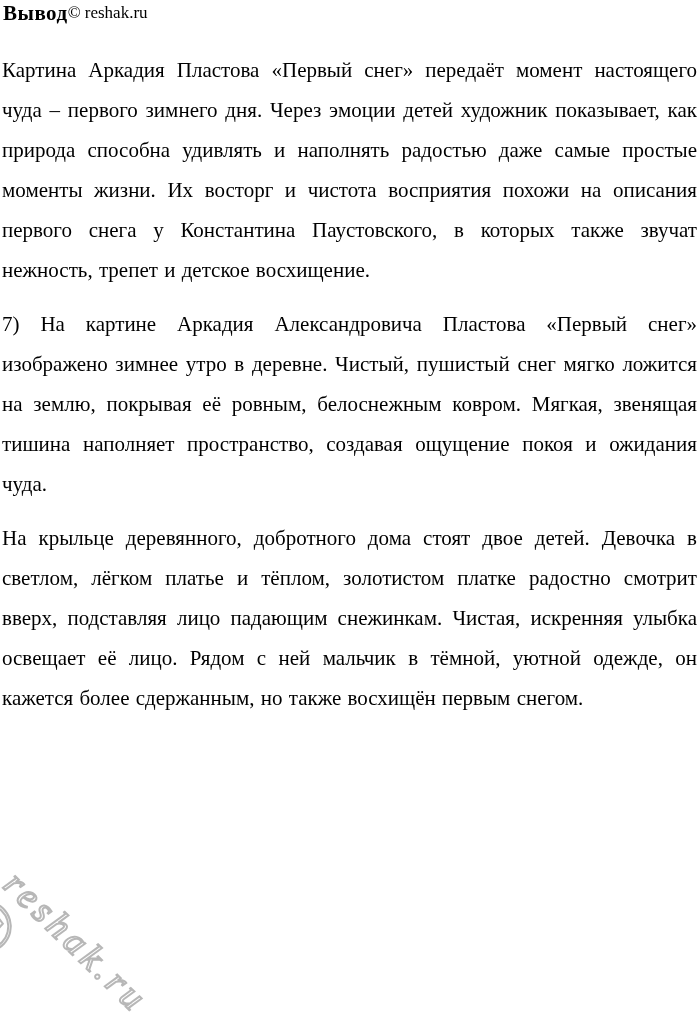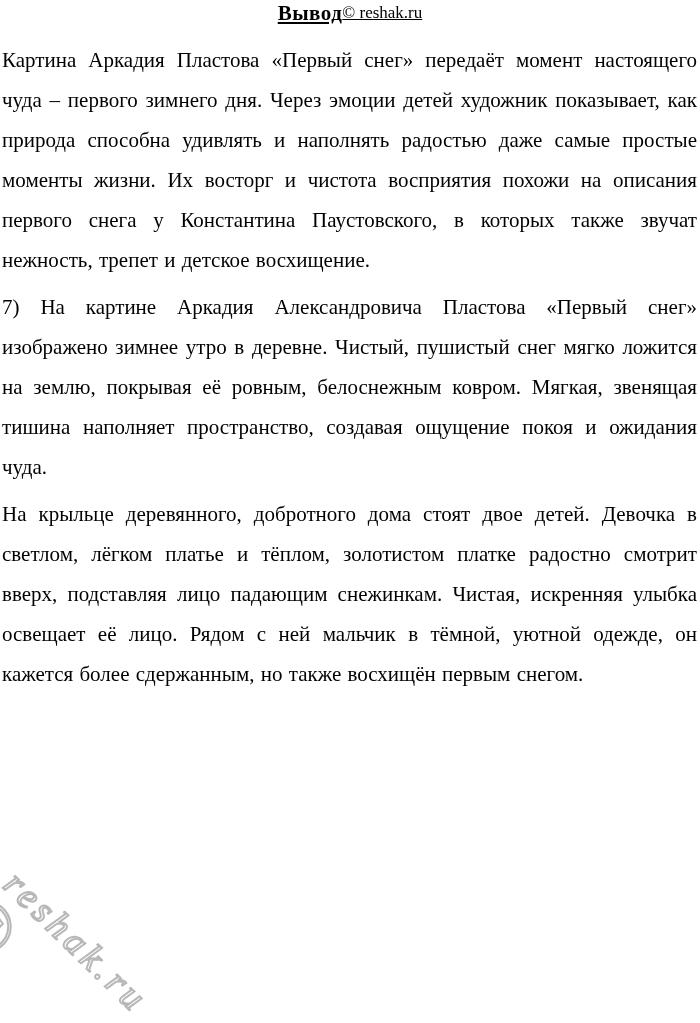--- a/index.html
+++ b/index.html
@@ -15,40 +15,39 @@
     overflow: hidden;
     position: relative;
   }
   .page {
     width: 700px;
     height: 1023px;
     position: relative;
   }
   .header {
     display: flex;
-    justify-content: center;
+    justify-content: flex-start;
     align-items: flex-start;
     padding: 1px 3px 0 3px;
-    text-decoration: underline;
   }
   .page-title {
     font-weight: bold;
     font-size: 21px;
     line-height: 24px;
     letter-spacing: 0.5px;
   }
   .copyright {
     font-size: 17px;
     line-height: 24px;
   }
   .content {
     padding: 11px 3px 0 2px;
   }
   .content p {
-    margin: 4px 0 7px 0;
+    margin: 14px 0 7px 0;
     font-size: 21px;
     line-height: 40px;
     text-align: justify;
     text-justify: inter-word;
     word-spacing: 1px;
   }
   .watermark {
     position: absolute;
     left: 22px;
     top: 866px;

